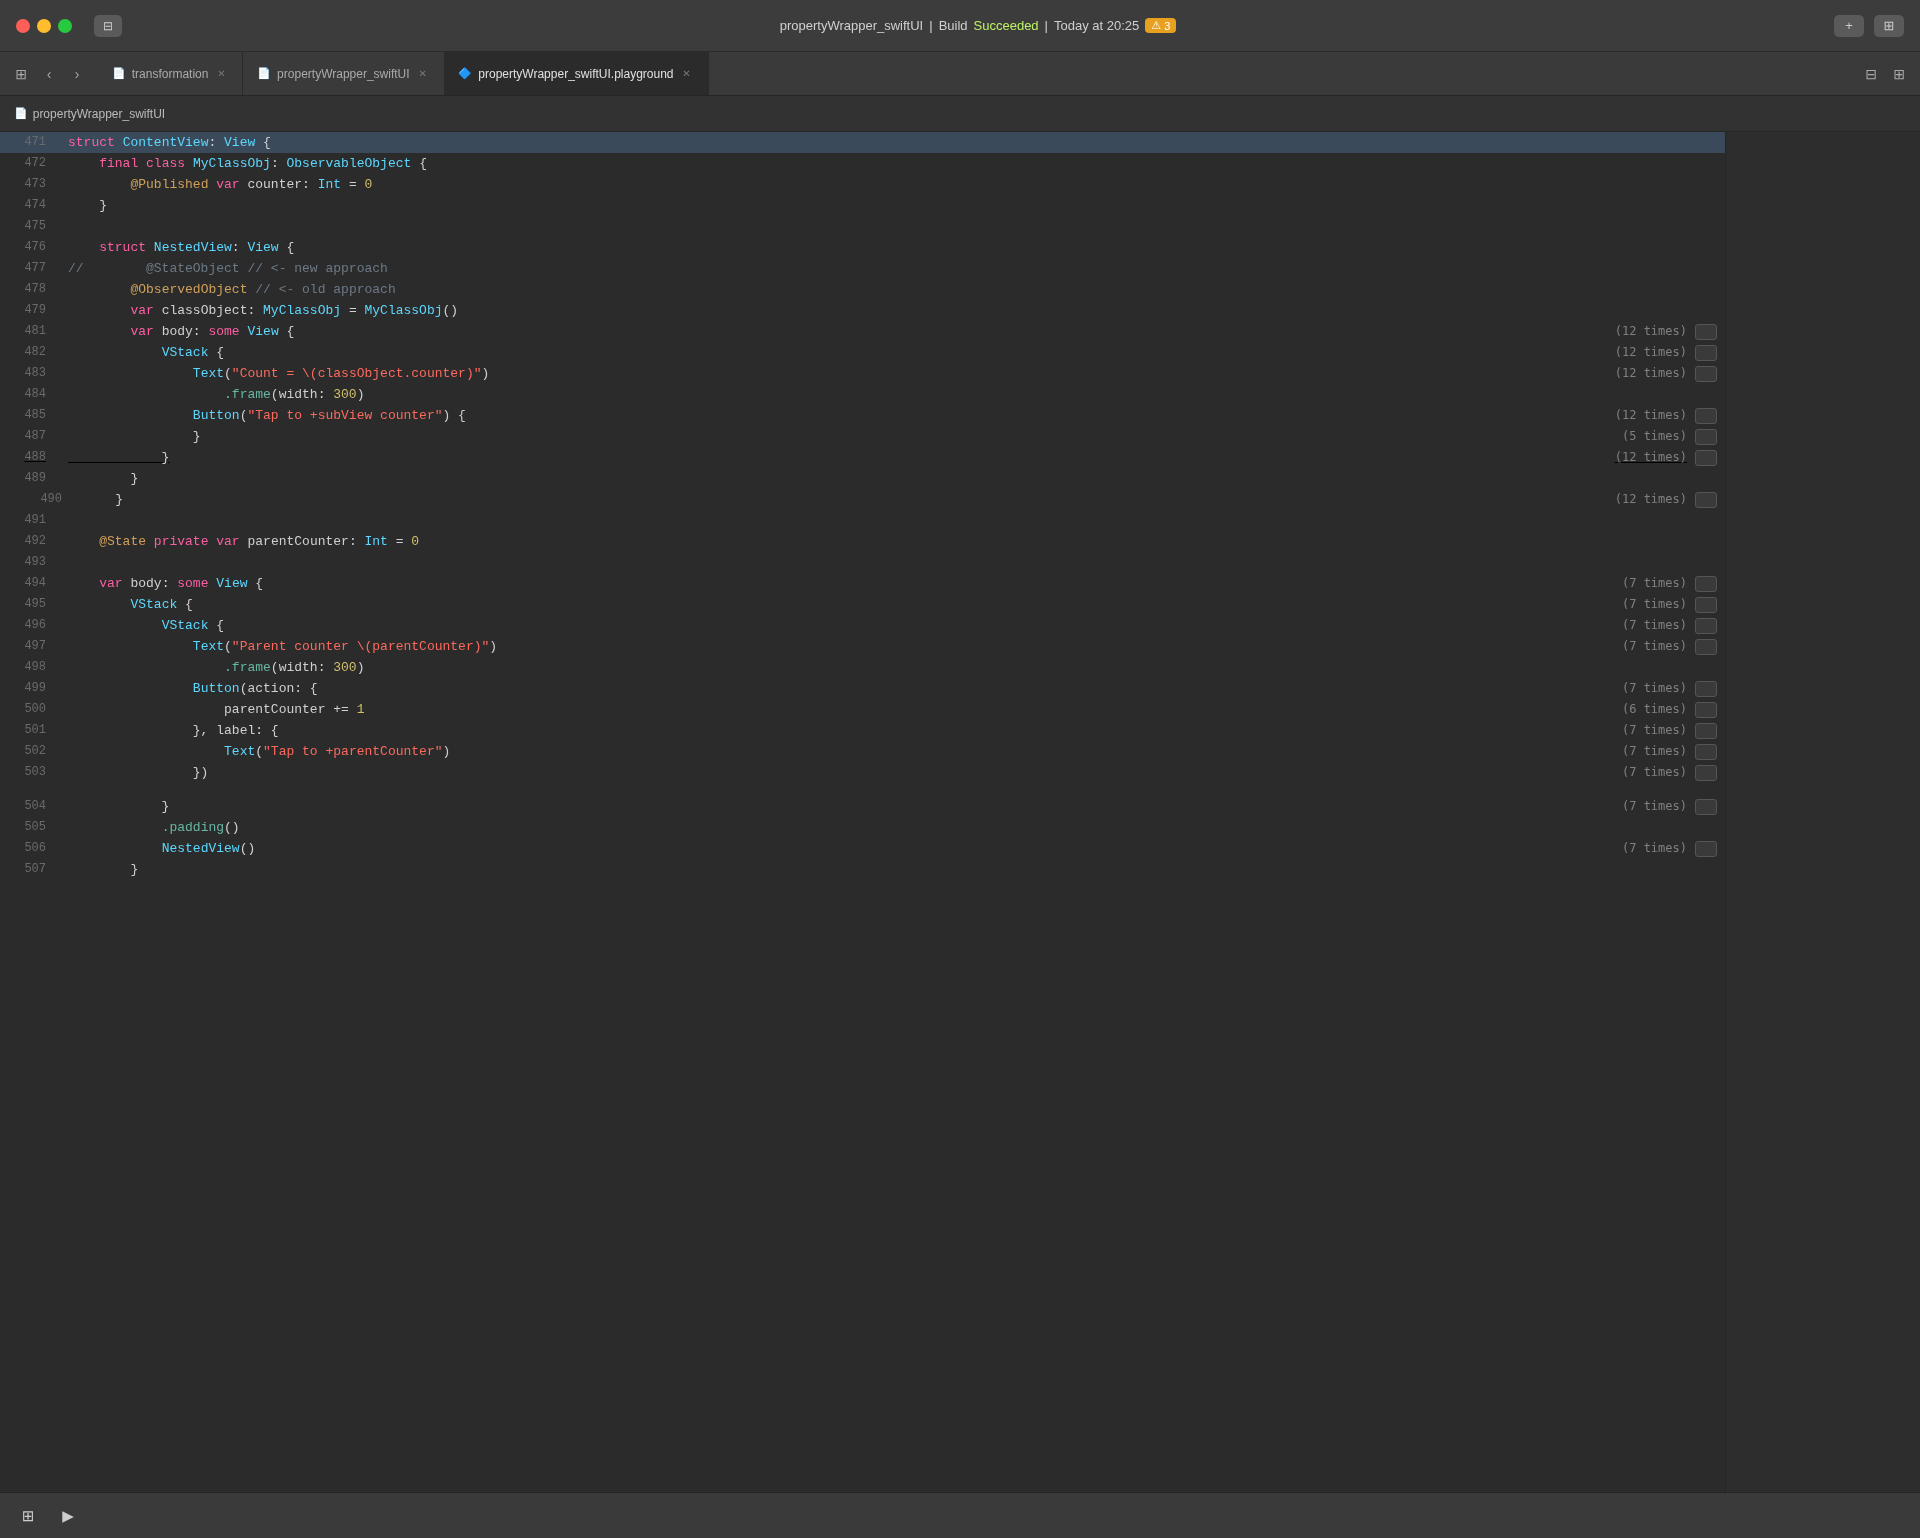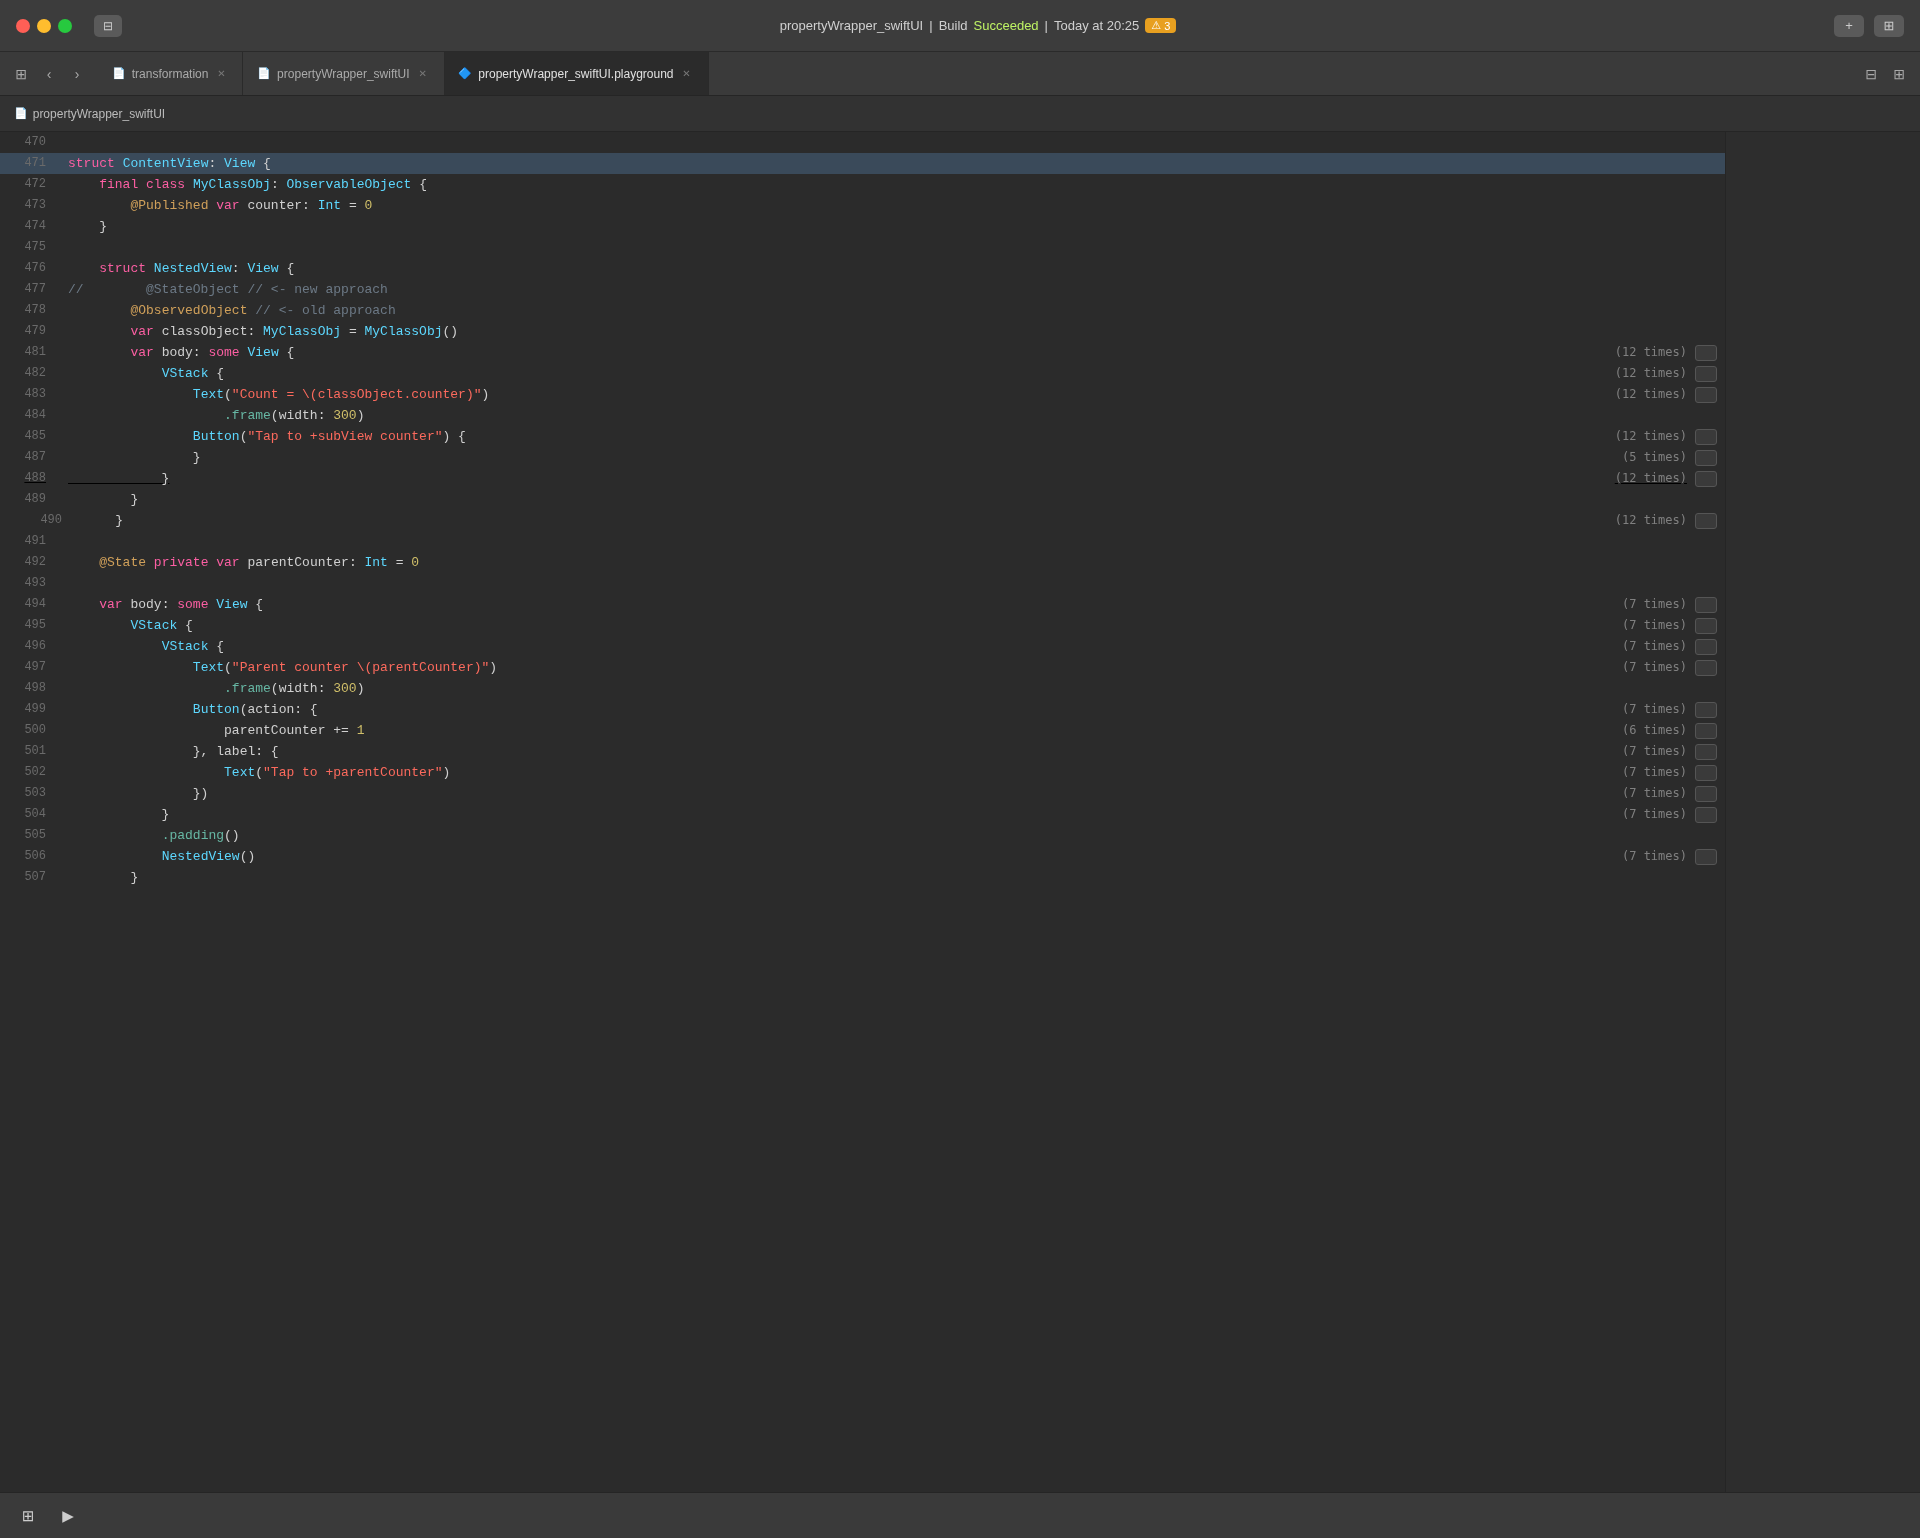--- a/index.html
+++ b/index.html
@@ -356,25 +356,20 @@
     <span>propertyWrapper_swiftUI</span>
   </div>
 </div>
 
 <div class="main-area">
 
   <div class="code-editor">
     <div class="code-content">
       <div class="code-lines">
 
-        <div class="code-line">
-          <div class="line-indicator"></div>
-          <div class="line-number">470</div>
-          <div class="line-content"></div>
-        </div>
 
         <div class="code-line highlighted">
           <div class="line-indicator has-indicator"></div>
           <div class="line-number">471</div>
           <div class="line-content"><span class="kw">struct</span> <span class="type">ContentView</span><span class="plain">: </span><span class="type">View</span><span class="plain"> {</span></div>
         </div>
 
         <div class="code-line">
           <div class="line-indicator"></div>
           <div class="line-number">472</div>
@@ -614,21 +609,21 @@
         <div class="code-line" style="display:flex; align-items:center;">
           <div class="line-indicator"></div>
           <div class="line-number">503</div>
           <div class="line-content" style="flex:1;"><span class="plain">                })</span></div>
           <div style="width:200px; display:flex; align-items:center; justify-content:flex-end; padding-right:8px; gap:8px; font-size:12px; color:#808080; font-family:'SF Mono','Menlo',monospace;">
             <span>(7 times)</span>
             <div class="annotation-preview"></div>
           </div>
         </div>
 
-        <div class="code-line" style="display:flex; align-items:center;">
+        <div class="code-line" style="display:flex; align-items:center;margin-top:13px;">
           <div class="line-indicator"></div>
           <div class="line-number">504</div>
           <div class="line-content" style="flex:1;"><span class="plain">            }</span></div>
           <div style="width:200px; display:flex; align-items:center; justify-content:flex-end; padding-right:8px; gap:8px; font-size:12px; color:#808080; font-family:'SF Mono','Menlo',monospace;">
             <span>(7 times)</span>
             <div class="annotation-preview"></div>
           </div>
         </div>
 
         <div class="code-line">

